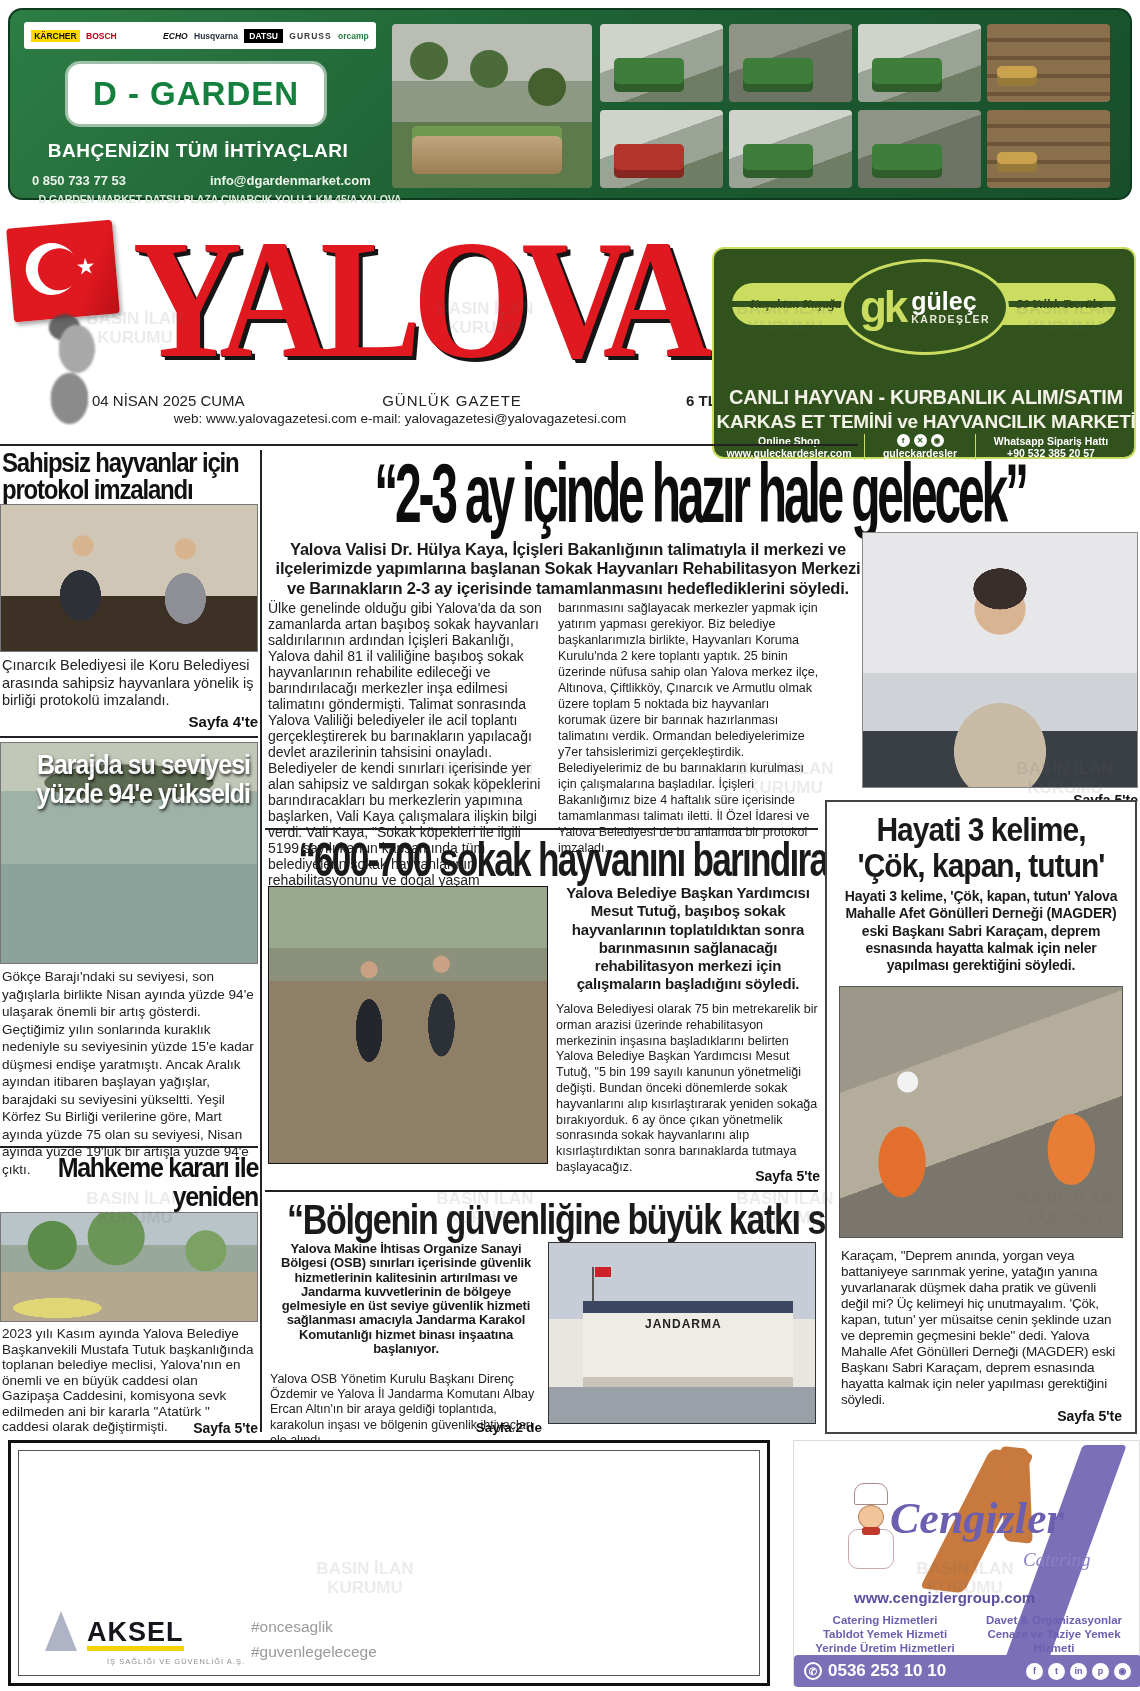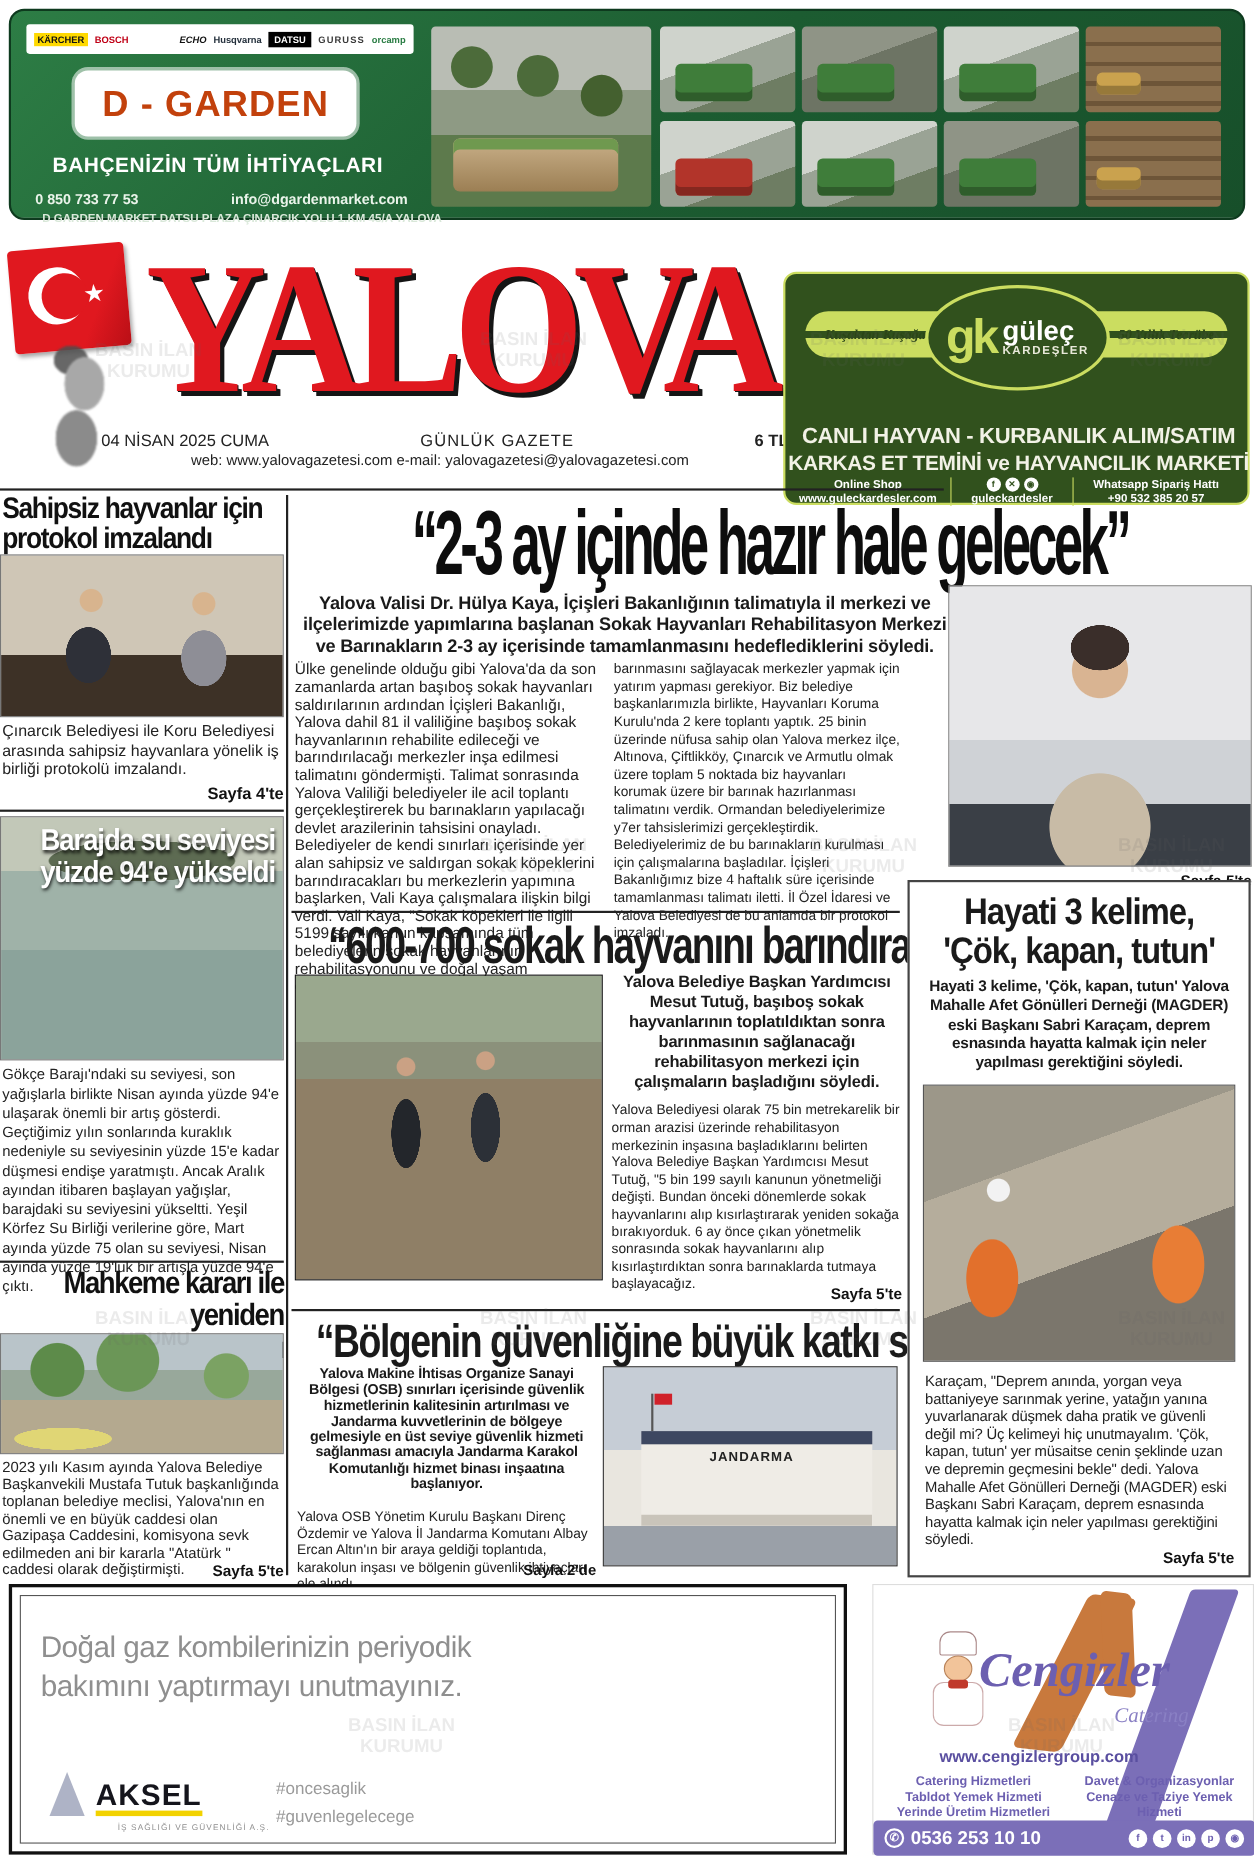--- a/index.html
+++ b/index.html
@@ -26,21 +26,21 @@
   .bk { background:#ffd900; color:#111; padding:1px 3px; }
   .bb { color:#c00016; }
   .be { color:#111; font-style:italic;margin-left:40px; }
   .bh { color:#24303c; }
   .bd { background:#000; color:#fff; padding:2px 5px; }
   .bg2 { color:#3a3a3a; letter-spacing:1px; }
   .bo { color:#2a7d44; }
   .dg-logo { position:absolute; left:58px; top:54px; width:256px; height:60px;
     background:#fff; border-radius:12px; box-shadow:0 0 0 3px rgba(255,255,255,.55);
     display:flex; align-items:center; justify-content:center; }
-  .dg-logo span { color:#c2410c; font-weight:bold; font-size:33px; letter-spacing:1px; }
+  .dg-logo span { color:#15803d; font-weight:bold; font-size:33px; letter-spacing:1px; }
   .dg-tagline { position:absolute; left:0; top:130px; width:376px; text-align:center;
     color:#fff; font-weight:bold; font-size:19px; letter-spacing:.5px; }
   .dg-phone { position:absolute; left:22px; top:163px; color:#eaf4ea; font-weight:bold; font-size:13px; }
   .dg-email { position:absolute; left:200px; top:163px; color:#eaf4ea; font-weight:bold; font-size:13px; }
   .dg-address { position:absolute; left:0; top:183px; width:420px; text-align:center;
     color:#d9e8d9; font-weight:bold; font-size:10.5px; }
   .dg-photos { position:absolute; left:382px; top:14px; width:728px; height:164px; }
   .tile { position:absolute; border-radius:4px; overflow:hidden; }
   .t-big { left:0; top:0; width:200px; height:164px;
     background:linear-gradient(180deg,#b9bdb4 0 35%,#8e9a84 35% 60%,#5d7a4c 60% 100%);}
@@ -237,21 +237,21 @@
   .cg-chef { position:absolute; left:42px; top:42px; width:70px; height:92px; }
   .cg-chef .hat { position:absolute; left:18px; top:0; width:34px; height:22px; background:#fff;
     border:1.5px solid #a88; border-radius:10px 10px 2px 2px; }
   .cg-chef .face { position:absolute; left:22px; top:22px; width:26px; height:24px; background:#f2c49a;
     border:1px solid #b8835a; border-radius:50%; }
   .cg-chef .bodyc { position:absolute; left:12px; top:46px; width:46px; height:40px; background:#fff;
     border:1.5px solid #caa; border-radius:10px; }
   .cg-chef .scarf { position:absolute; left:26px; top:44px; width:18px; height:8px; background:#c0392b; border-radius:3px; }
   .cg-brand { position:absolute; left:96px; top:52px; font-family:"Liberation Serif", serif;
     font-style:italic; font-weight:bold; font-size:44px; color:#6c5fb0; letter-spacing:0; }
-  .cg-brand-sub { position:absolute; left:219px; top:108px; font-family:"Liberation Serif", serif;
+  .cg-brand-sub { position:absolute; left:229px; top:108px; font-family:"Liberation Serif", serif;
     font-style:italic; font-size:19px; color:#8a80c4; }
   .cg-web { position:absolute; left:60px; top:148px; font-weight:bold; font-size:15px; color:#5a4fa0; }
   .cg-sl { position:absolute; left:12px; top:172px; width:158px; text-align:center;
     color:#6c5fb0; font-weight:bold; font-size:11.5px; line-height:14px; }
   .cg-sr { position:absolute; left:178px; top:172px; width:164px; text-align:center;
     color:#6c5fb0; font-weight:bold; font-size:11.5px; line-height:14px; }
   .cg-bar { position:absolute; left:0; top:214px; width:347px; height:32px; background:#7b6fb8;
     border-radius:4px; display:flex; align-items:center; justify-content:space-between; padding:0 10px; }
   .cg-phone { color:#fff; font-weight:bold; font-size:17px; display:flex; align-items:center; gap:6px; }
   .cg-phone .pic { width:18px; height:18px; border:2px solid #fff; border-radius:50%;
@@ -412,21 +412,20 @@
     <div>Hayati 3 kelime,</div>
     <div>'Çök, kapan, tutun'</div>
   </div>
   <div class="abs in-magder">Hayati 3 kelime, 'Çök, kapan, tutun' Yalova Mahalle Afet Gönülleri Derneği (MAGDER) eski Başkanı Sabri Karaçam, deprem esnasında hayatta kalmak için neler yapılması gerektiğini söyledi.</div>
   <div class="photo ph-magder"></div>
   <div class="abs body-txt b-magder">Karaçam, "Deprem anında, yorgan veya battaniyeye sarınmak yerine, yatağın yanına yuvarlanarak düşmek daha pratik ve güvenli değil mi? Üç kelimeyi hiç unutmayalım. 'Çök, kapan, tutun' yer müsaitse cenin şeklinde uzan ve depremin geçmesini bekle" dedi. Yalova Mahalle Afet Gönülleri Derneği (MAGDER) eski Başkanı Sabri Karaçam, deprem esnasında hayatta kalmak için neler yapılması gerektiğini söyledi.</div>
   <div class="abs page-ref pr-magder">Sayfa 5'te</div>
 
   <div class="abs aksel">
     <div class="inner"></div>
-    <div class="ak-msg">Doğal gaz kombilerinizin periyodik bakımını yaptırmayı unutmayınız.</div>
     <div class="ak-logo">
       <div class="ak-tri"></div>
       <div class="ak-name">AKSEL</div>
     </div>
     <div class="ak-sub">İŞ SAĞLIĞI VE GÜVENLİĞİ A.Ş.</div>
     <div class="ak-tags">
       <div>#oncesaglik</div>
       <div>#guvenlegelecege</div>
     </div>
     <div class="ph-kombi"></div>

